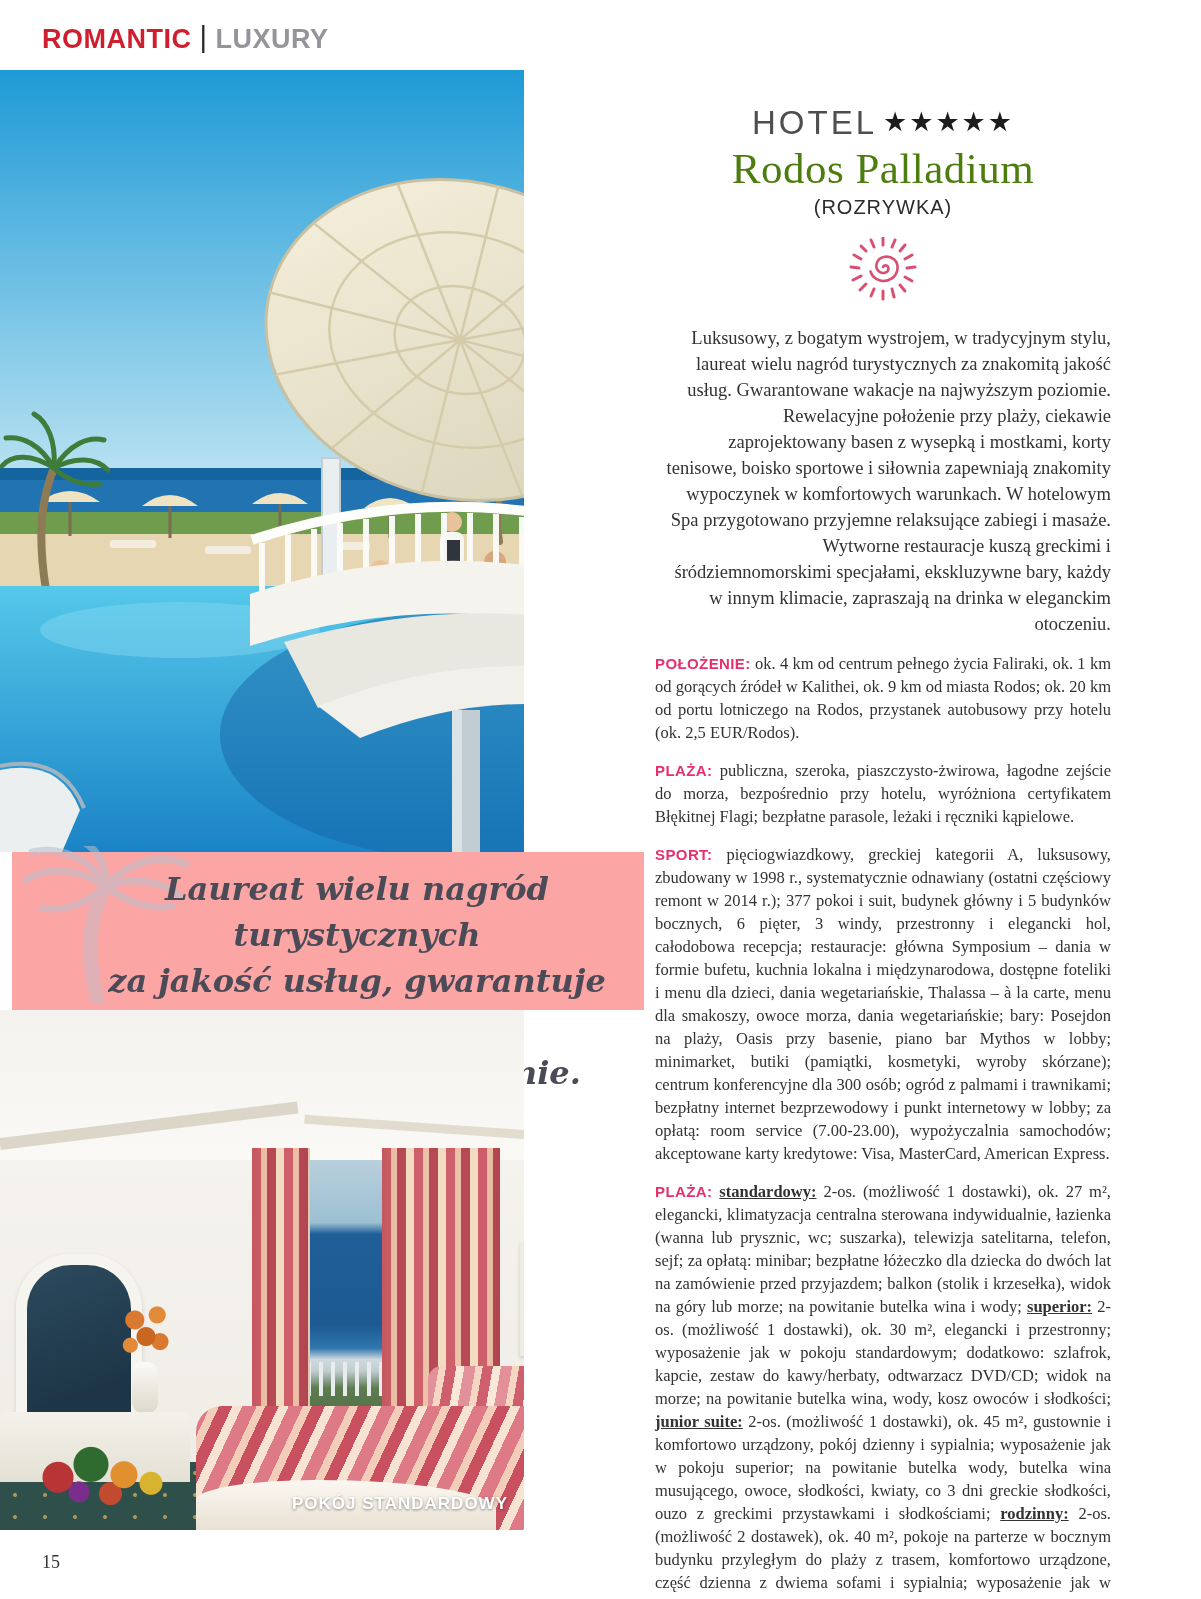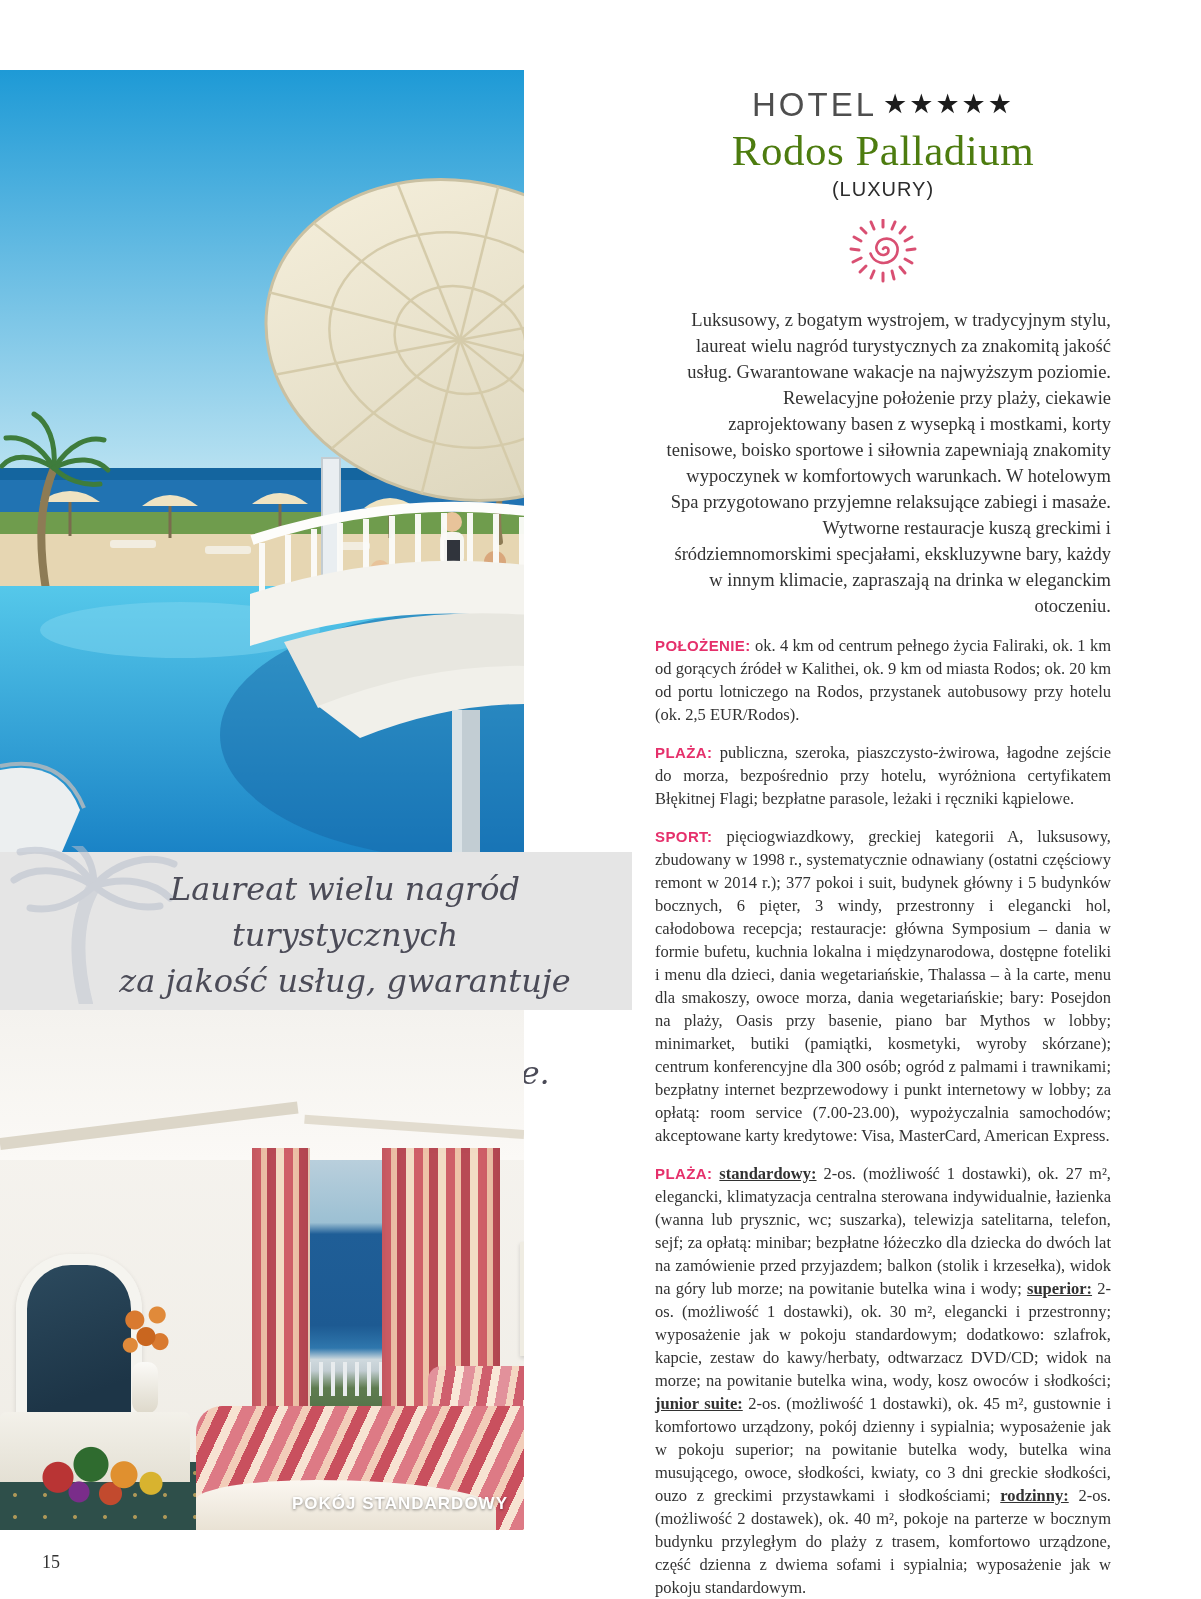--- a/index.html
+++ b/index.html
@@ -13,21 +13,21 @@
     font-family:"Liberation Sans",sans-serif;font-weight:bold;font-size:27px;letter-spacing:.5px;}
   .cat-red{color:#cf1f2e;}
   .cat-div{color:#2a2a2a;font-weight:normal;padding:0 8px;font-size:29px;position:relative;top:-1px;}
   .cat-gray{color:#94949a;}
   
   .left-col{position:absolute;left:0;top:0;width:632px;height:1599px;}
   .photo{position:absolute;left:0;width:524px;overflow:hidden;}
   .photo.pool{top:70px;height:782px;}
   .photo.pool svg{display:block;}
   
-  .quote-block{position:absolute;left:0;top:852px;width:632px;height:158px;background:#e5e5e5;}
+  .quote-block{position:absolute;left:12px;top:852px;width:632px;height:158px;background:#fca5a5;font-weight:bold;}
   .palm-mark{position:absolute;left:-10px;top:-6px;opacity:.55;}
   .quote-text{position:relative;padding:14px 6px 0 64px;text-align:center;
     font-family:"DejaVu Serif",serif;font-style:italic;font-size:32px;line-height:46px;color:#4b4b57;}
   
   .photo.room{top:1010px;height:520px;background:linear-gradient(#f7f5f1,#efece5);}
   .room .ceiling{position:absolute;left:0;top:0;width:632px;height:150px;
     background:linear-gradient(#f4f2ee,#fbf9f6);}
   .room .cornice{position:absolute;left:0;top:128px;width:300px;height:12px;background:#dcd6c8;
     transform:rotate(-7deg);transform-origin:left center;}
   .room .cornice2{position:absolute;right:0;top:120px;width:220px;height:9px;background:#e2dccf;
@@ -76,36 +76,39 @@
       radial-gradient(circle at 64% 52%,#e0902f 13px,transparent 14px),
       radial-gradient(circle at 82% 62%,#d8b32f 11px,transparent 12px),
       radial-gradient(circle at 34% 72%,#7a2d8a 10px,transparent 11px),
       radial-gradient(circle at 55% 74%,#c24a2e 11px,transparent 12px);}
   .room-caption{position:absolute;right:16px;bottom:16px;
     font-family:"Liberation Sans",sans-serif;font-weight:bold;font-size:17px;letter-spacing:1px;
     color:#ffffff;text-shadow:0 1px 3px rgba(0,0,0,.45);}
   .page-num{position:absolute;left:42px;top:1552px;font-size:18px;color:#333;}
   
   .right-col{position:absolute;left:655px;top:86px;width:456px;}
-  .title-block{text-align:center;}
+  .title-block{text-align:center;margin-top:18px;}
   .hotel-type{font-family:"Liberation Sans",sans-serif;font-size:33px;color:#4e4e4e;letter-spacing:3px;}
   .hotel-type .stars{color:#1c1c1c;font-size:27px;letter-spacing:2px;font-family:"DejaVu Sans",sans-serif;position:relative;top:-3px;margin-left:6px;}
   .hotel-name{font-family:"Liberation Serif",serif;font-size:43px;color:#4d7c0f;margin-top:2px;letter-spacing:.5px;}
   .hotel-code{font-family:"Liberation Sans",sans-serif;font-size:20px;color:#2c2c2c;margin-top:3px;letter-spacing:1px;}
   .sun-wrap{text-align:center;margin-top:18px;height:66px;}
   .intro{margin:22px 0 0 11px;text-align:right;font-size:18.5px;line-height:26px;color:#323232;}
   .section{margin:15px 0 0 0;text-align:justify;font-size:16.5px;line-height:23px;color:#323232;}
   .sec-label{font-family:"Liberation Sans",sans-serif;font-weight:bold;font-size:15px;color:#e5306b;letter-spacing:.4px;}
   .run.b{font-weight:bold;text-decoration:underline;}
 </style>
 </head>
 <body>
 
 <div class="page">
 
+  <div class="topbar">
+    <span class="cat-red">ROMANTIC</span><span class="cat-div">|</span><span class="cat-gray">LUXURY</span>
+  </div>
 
   <div class="left-col">
 
     <div class="photo pool">
       <svg viewBox="0 0 632 782" width="632" height="782" preserveAspectRatio="none">
         <defs>
           <linearGradient id="sky" x1="0" y1="0" x2="0" y2="1">
             <stop offset="0" stop-color="#1e9ad6"></stop>
               <stop offset="1" stop-color="#c2e6f3"></stop>
           </linearGradient>
@@ -268,21 +271,21 @@
     <div class="page-num">15</div>
   </div>
 
   <div class="right-col">
 
     <div class="title-block">
       <div class="hotel-type">
         <span>HOTEL</span><span class="stars">★★★★★</span>
       </div>
       <div class="hotel-name">Rodos Palladium</div>
-      <div class="hotel-code">(LUXURY)</div>
+      <div class="hotel-code">(ROZRYWKA)</div>
       <div class="sun-wrap">
         <svg width="70" height="64" viewBox="0 0 70 64">
           <g stroke="#d94f72" fill="none" stroke-linecap="round">
             <path d="M35 30 c1.5 -2.5 5.5 -2 5.5 1.5 c0 4.5 -6.5 6 -10 2.5 c-4.5 -4.5 -1.5 -12.5 5 -14 c8 -2 15 4 14 12 c-1 8.5 -9.5 13.5 -17.5 11.5 c-4.5 -1.2 -8 -4.5 -9.5 -9" stroke-width="2.6"></path>
             <g stroke-width="3">
               <line x1="35" y1="8" x2="35" y2="1"></line>
                 <line x1="44" y1="10" x2="47" y2="3"></line>
               <line x1="52" y1="14" x2="57" y2="8"></line>
                 <line x1="57" y1="22" x2="64" y2="18"></line>
               <line x1="59" y1="31" x2="67" y2="30"></line>

